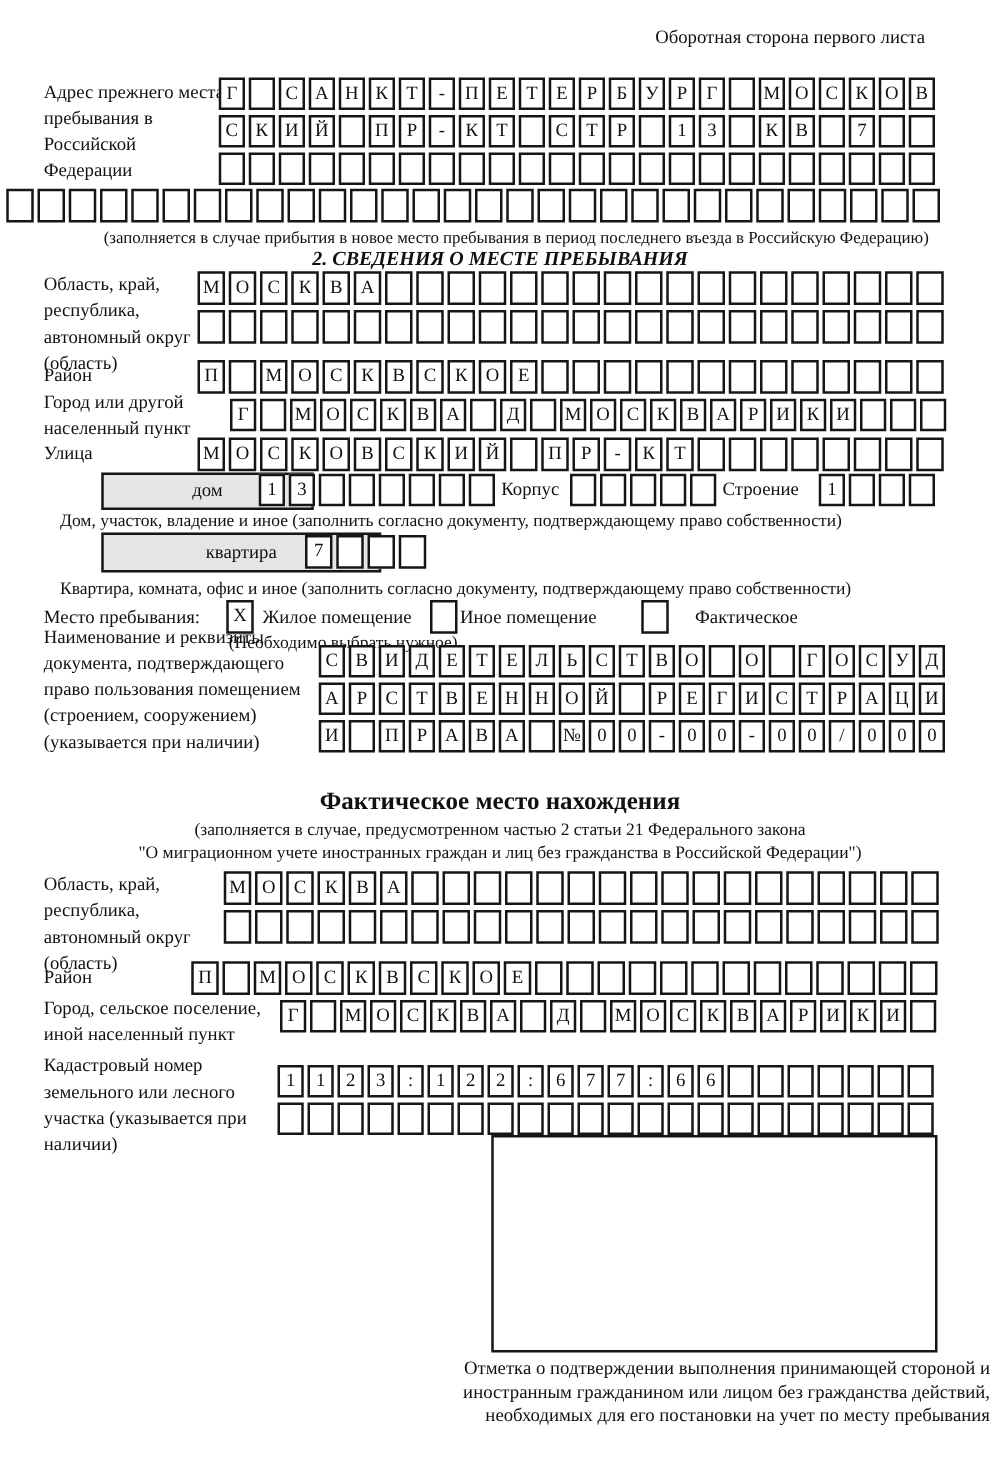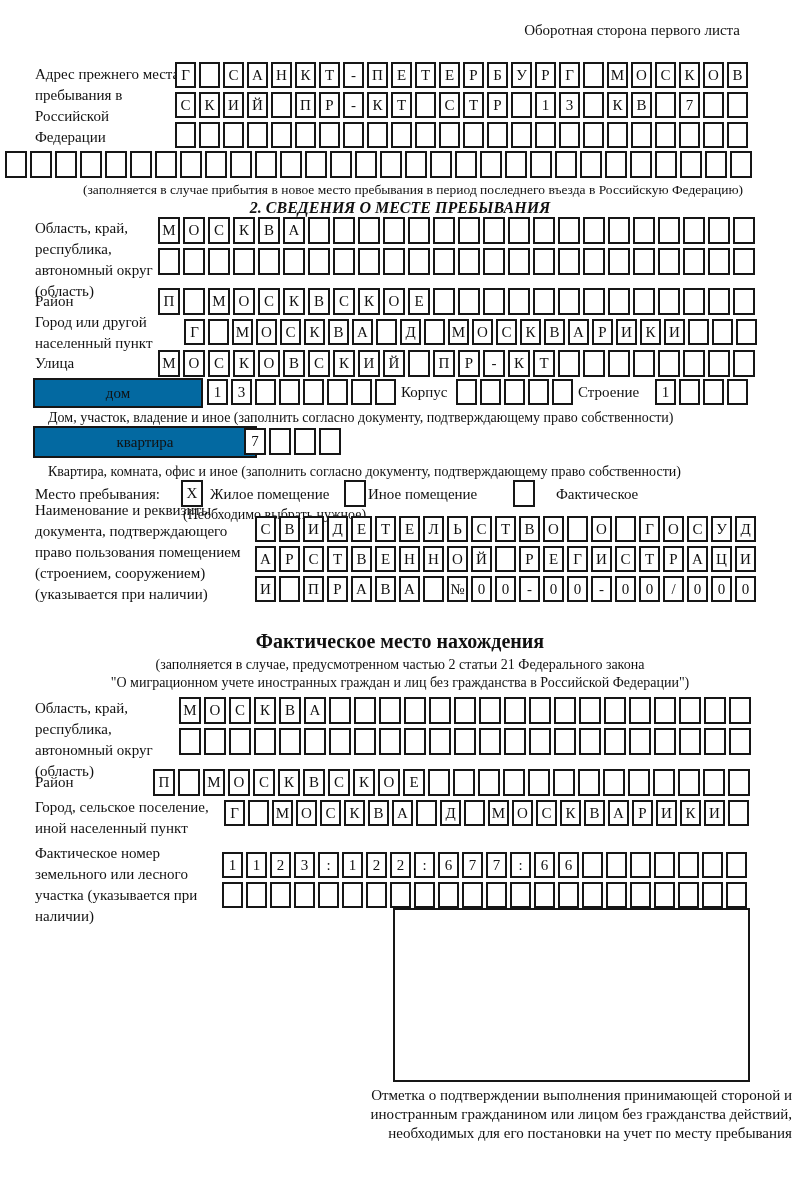--- a/index.html
+++ b/index.html
@@ -16,21 +16,21 @@
   .cellrow{display:flex;gap:3px;}
   .cell{
     box-sizing:border-box;flex:0 0 auto;width:22px;height:27px;
     border:2px solid #161616;display:flex;align-items:center;justify-content:center;
     font-size:15px;background:#fff;
   }
   .w21 .cell{width:21px;height:26px;}
   .stack .cellrow{margin-bottom:4px;}
   .bigbox{
     box-sizing:border-box;border:2px solid #161616;display:flex;
-    align-items:center;justify-content:center;font-size:15px;background:#0369a1;
+    align-items:center;justify-content:center;font-size:15px;background:#e5e5e5;margin-left:48px;
   }
   .stamp{box-sizing:border-box;border:2px solid #161616;background:#fff;}
 </style>
 </head>
 <body>
 
 <div class="abs lbl" style="top:20px;right:60px;">Оборотная сторона первого листа</div>
 
 <div class="abs lbl" style="left:35px;top:64px;width:145px;">Адрес прежнего места пребывания в Российской Федерации</div>
 <div class="abs stack" style="left:175px;top:62px;">
@@ -519,21 +519,21 @@
     <span class="cell">К</span>
     <span class="cell">В</span>
     <span class="cell">А</span>
     <span class="cell">Р</span>
     <span class="cell">И</span>
     <span class="cell">К</span>
     <span class="cell">И</span>
     <span class="cell">&nbsp;</span>
   </div>
 
-<div class="abs lbl" style="left:35px;top:843px;width:180px;">Фактическое номер земельного или лесного участка (указывается при наличии)</div>
+<div class="abs lbl" style="left:35px;top:843px;width:180px;">Кадастровый номер земельного или лесного участка (указывается при наличии)</div>
 <div class="abs stack" style="left:222px;top:852px;">
   <div class="cellrow w21">
       <span class="cell">1</span>
       <span class="cell">1</span>
       <span class="cell">2</span>
       <span class="cell">3</span>
       <span class="cell">:</span>
       <span class="cell">1</span>
       <span class="cell">2</span>
       <span class="cell">2</span>

